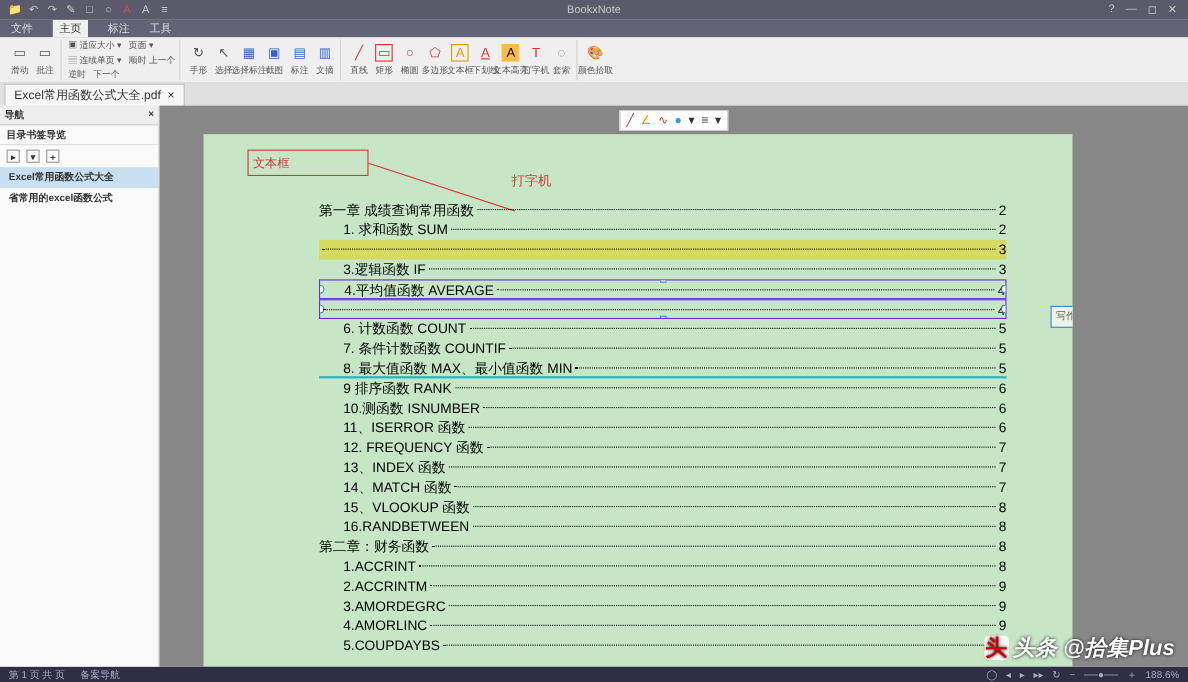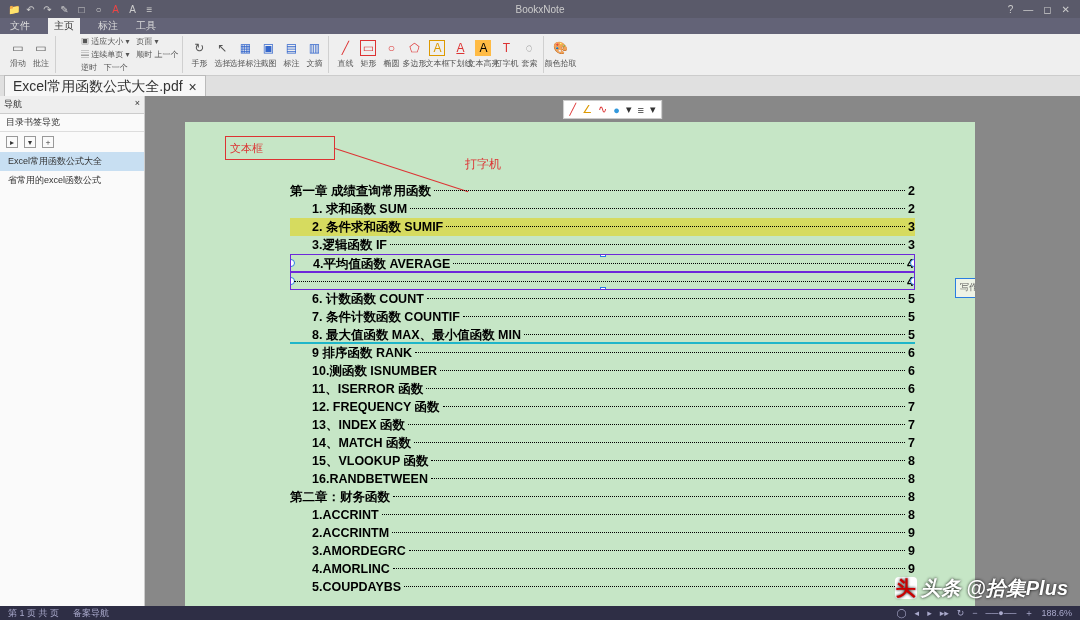--- a/index.html
+++ b/index.html
@@ -15,52 +15,52 @@
   
   .menubar{ height:16px; background:#636377; color:#ddd; display:flex; gap:18px; padding-left:10px; font-size:10px; align-items:center;}
   .menubar .active{ background:#efefef; color:#333; padding:1px 6px;}
   
   
   .ribbon{ height:42px; background:#efefef; border-bottom:1px solid #ccc; display:flex; align-items:stretch; padding:2px 4px; gap:2px; font-size:9px; color:#555;}
   .rgroup{ display:flex; flex-direction:row; align-items:center; border-right:1px solid #d0d0d0; padding:0 4px; gap:3px;}
   .rbtn{ width:20px; height:34px; display:flex; flex-direction:column; align-items:center; justify-content:center; gap:2px;}
   .rbtn .ic{ width:16px; height:16px; border:1px solid transparent; display:flex; align-items:center; justify-content:center; font-size:12px;}
   .rbtn .lb{ font-size:8px; white-space:nowrap;}
-  .pgset{ display:flex; flex-direction:column; gap:1px; font-size:8px;margin-left:19px;}
+  .pgset{ display:flex; flex-direction:column; gap:1px; font-size:8px;}
   .pgset select, .pgset .row{ font-size:8px; height:12px;}
   
   .shape-red{ color:#d33; border:1px solid #d33 !important;}
   .shape-blue{ color:#36c;}
   
   
   .doctab{ height:20px; background:#e0e0e0; display:flex; align-items:center; padding-left:4px;}
-  .doctab .tab{ background:#f7f7f7; border:1px solid #bbb; border-bottom:none; padding:2px 8px; font-size:14px; display:flex; gap:6px; align-items:center;}
+  .doctab .tab{ background:#f7f7f7; border:1px solid #bbb; border-bottom:none; padding:2px 8px; font-size:11px; display:flex; gap:6px; align-items:center;}
   
   
   .work{ display:flex; height:calc(620px - 18px - 16px - 42px - 20px - 14px);}
   
   
-  .left{ width:145px; background:#fafafa; border-right:1px solid #ccc; display:flex; flex-direction:column;}
+  .left{ width:145px; background:#fafafa; border-right:1px solid #ccc; display:flex; flex-direction:column;font-weight:bold;}
   .left .hdr{ background:#eee; border-bottom:1px solid #ccc; padding:2px 4px; display:flex; justify-content:space-between; font-size:9px;}
   .left .tabs{ display:flex; padding:2px 6px; font-size:9px; border-bottom:1px solid #ddd;}
   .left .icons{ padding:4px 6px; display:flex; gap:6px;}
   .left .icons span{ width:12px; height:12px; border:1px solid #999; font-size:8px; display:flex; align-items:center; justify-content:center;}
   .left .node{ padding:3px 8px; font-size:9px; background:#c8dff2;}
   .left .node2{ padding:3px 8px; font-size:9px;}
   
   
   .canvas{ flex:1; background:#888; position:relative; overflow:hidden;}
   .floatbar{ position:absolute; top:4px; left:50%; transform:translateX(-50%); background:#fff; border:1px solid #ccc; padding:2px 6px; display:flex; gap:6px; align-items:center; font-size:11px;}
   .page{ position:absolute; top:26px; left:40px; width:790px; bottom:0; background:#c6e6c6; overflow:hidden;}
   
   .annbox{ position:absolute; top:14px; left:40px; width:110px; height:24px; border:1px solid #d33; color:#d33; font-size:11px; display:flex; align-items:center; padding-left:4px;}
   .annline{ position:absolute; top:26px; left:150px; width:140px; height:1px; border-top:1px solid #d33; transform:rotate(18deg); transform-origin:left;}
   .typew{ position:absolute; top:34px; left:280px; color:#d33; font-size:12px;}
   
-  .toc{ position:absolute; top:60px; left:105px; right:60px; font-family:"SimSun","Times New Roman",serif; font-size:12.5px; color:#000; line-height:18px;font-weight:bold;}
+  .toc{ position:absolute; top:60px; left:105px; right:60px; font-family:"SimSun","Times New Roman",serif; font-size:12.5px; color:#000; line-height:18px;}
   .tocrow{ display:flex; white-space:nowrap; overflow:hidden; position:relative; height:18px; align-items:baseline;}
   .tocrow .t{ }
   .tocrow .dots{ flex:1; border-bottom:1.5px dotted #000; margin:0 3px; position:relative; top:-4px;}
   .tocrow .pg{}
   .tocrow.indent .t{ padding-left:22px;}
   
   .hl-yellow{ background:#d6db5f;}
   .hl-cyan{ border-bottom:2px solid #1fb6c9;}
   .sel{ border:1px solid #6d28d9; position:relative;}
   .sel::before,.sel::after{ content:""; position:absolute; width:6px; height:6px; background:#fff; border:1px solid #2a7de1; border-radius:50%; top:50%; transform:translateY(-50%);}
@@ -245,21 +245,20 @@
             <span class="t">第一章  成绩查询常用函数</span>
             <span class="dots"></span>
             <span class="pg">2</span>
           </div>
           <div class="tocrow indent">
             <span class="t">1.  求和函数 SUM</span>
             <span class="dots"></span>
             <span class="pg">2</span>
           </div>
           <div class="tocrow indent hl-yellow">
-            <span class="t">2.  条件求和函数 SUMIF</span>
             <span class="dots"></span>
             <span class="pg">3</span>
           </div>
           <div class="tocrow indent">
             <span class="t">3.逻辑函数 IF</span>
             <span class="dots"></span>
             <span class="pg">3</span>
           </div>
           <div class="tocrow indent sel">
             <span class="t">4.平均值函数 AVERAGE</span>

